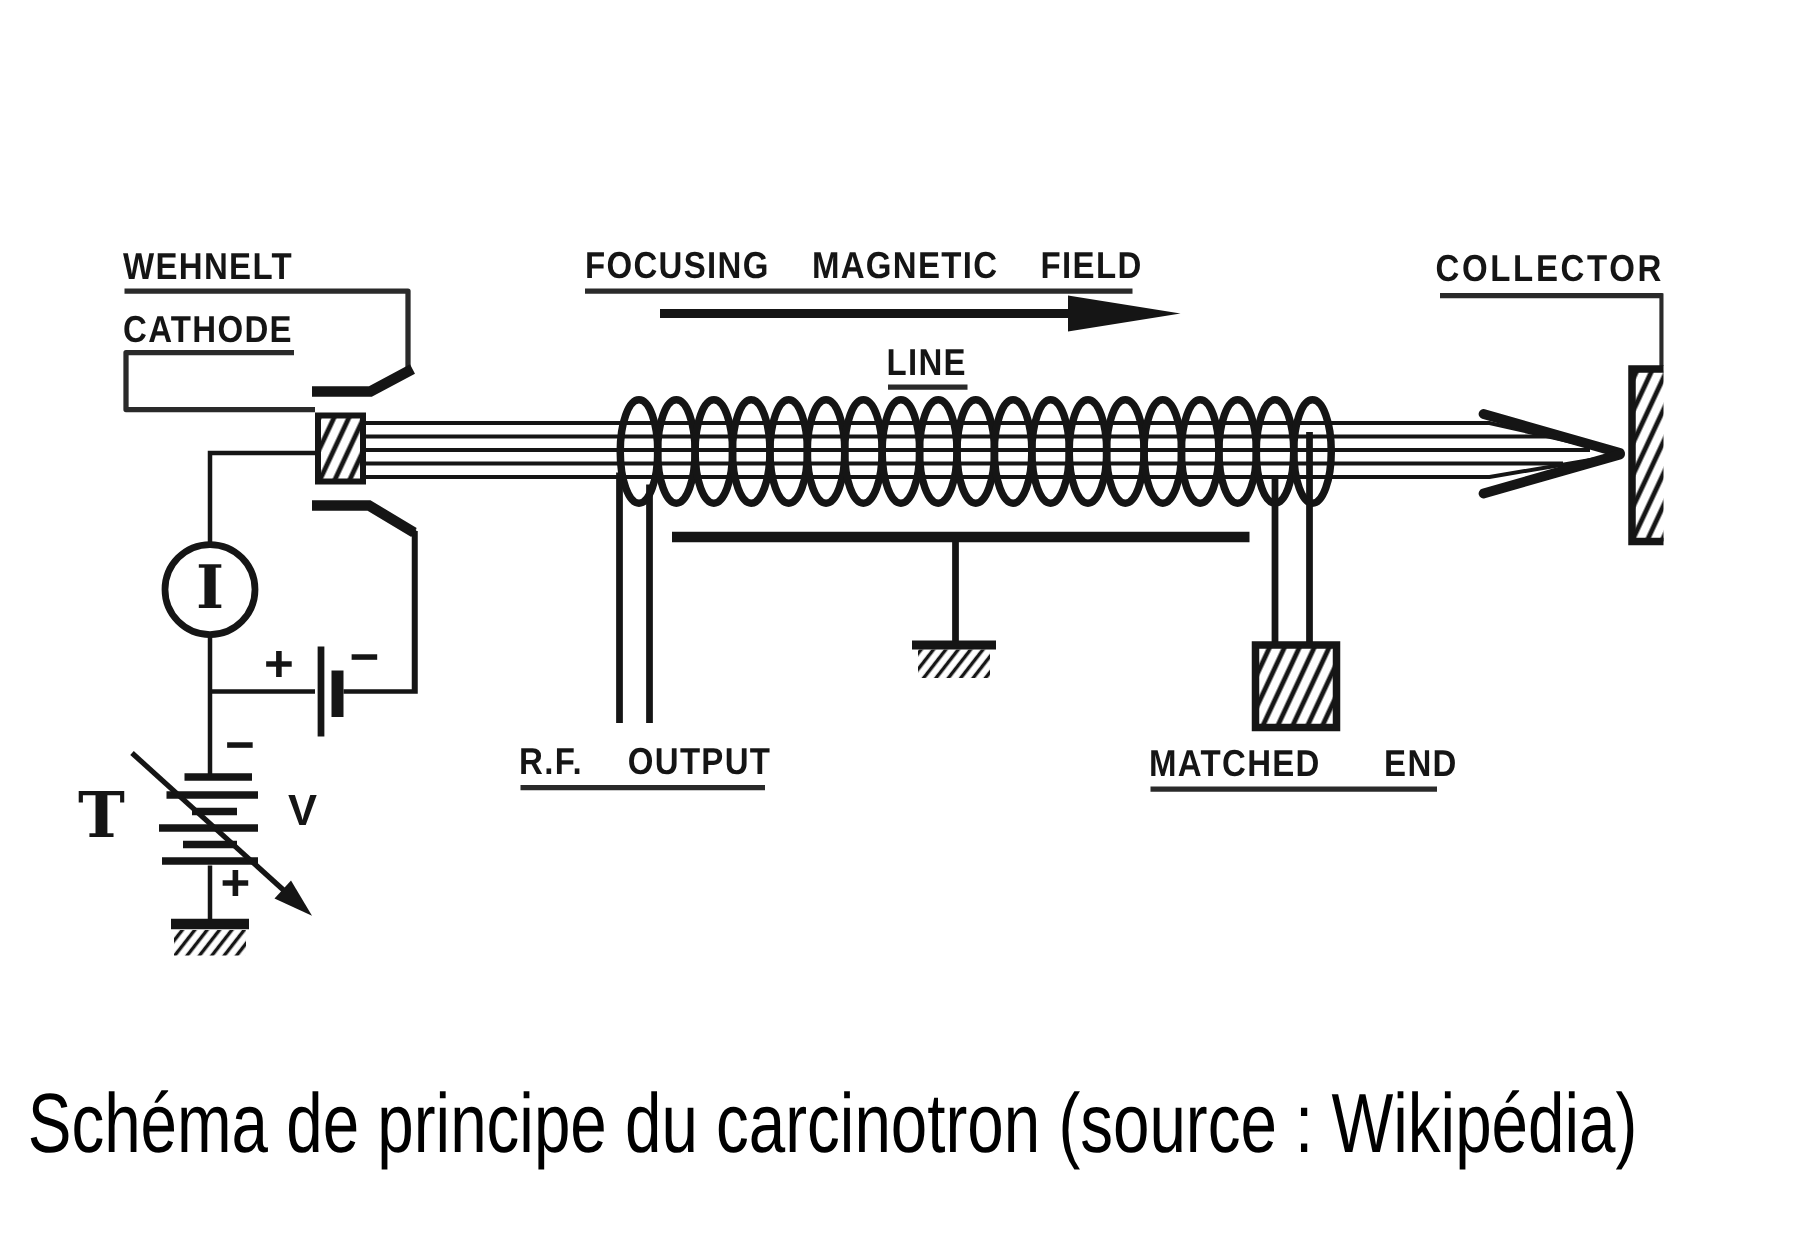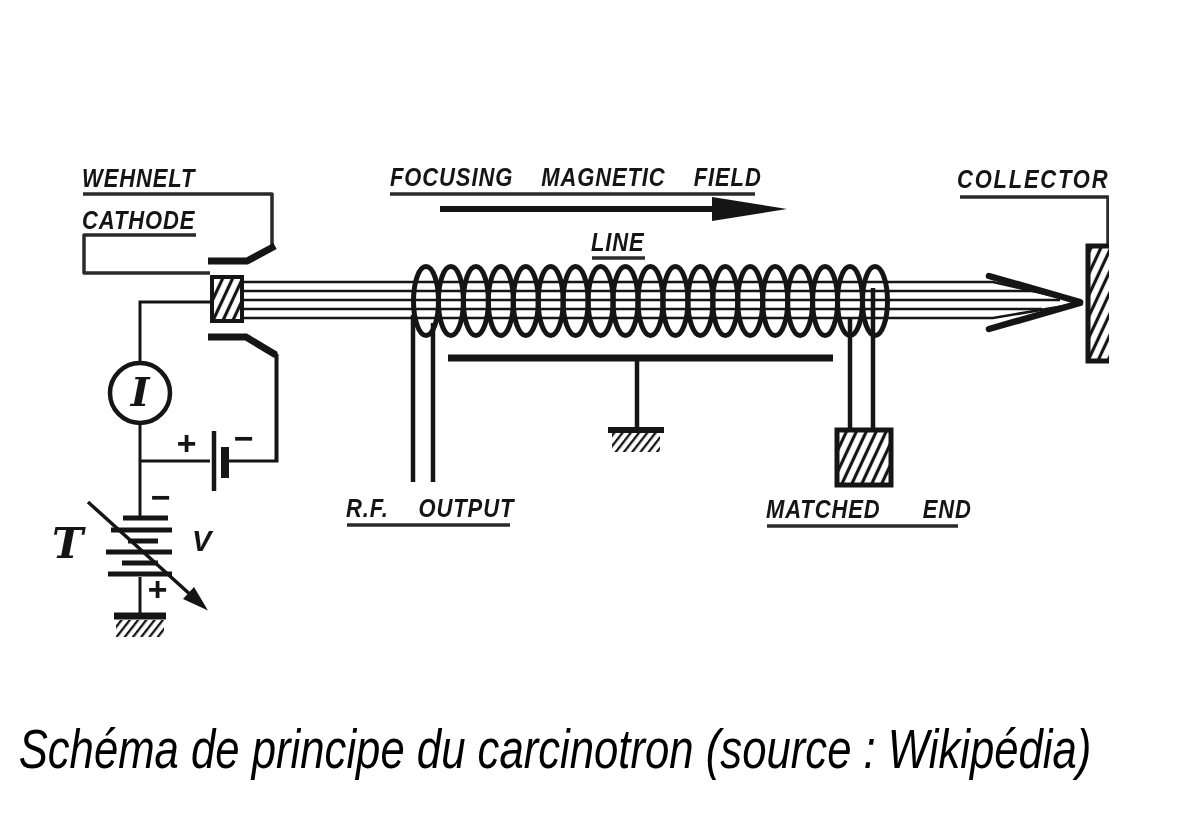--- a/index.html
+++ b/index.html
@@ -1,17 +1,17 @@
 <!DOCTYPE html>
 <html><head>
 <meta charset="utf-8">
 <style>
   html,body{margin:0;padding:0;background:#fff;}
   #stage{position:relative;width:1109px;height:839px;background:#ffffff;overflow:hidden;
-         font-family:"Liberation Sans",sans-serif;color:#151515;font-style:italic;}
+         font-family:"Liberation Sans",sans-serif;color:#151515;}
   #art{position:absolute;left:0;top:0;}
   .lbl{position:absolute;font-weight:bold;font-size:25px;line-height:25px;
        letter-spacing:1px;white-space:nowrap;color:#151515;
        transform:scaleX(0.88);transform-origin:left top;}
   .sign{position:absolute;font-weight:bold;font-size:34px;line-height:34px;color:#151515;
         font-family:"Liberation Sans",sans-serif;}
   .serifG{position:absolute;font-family:"DejaVu Serif",serif;font-weight:600;color:#151515;}
   #caption{position:absolute;left:50%;top:716px;font-size:56px;line-height:66px;
            white-space:nowrap;color:#000;transform:translateX(-50%) scaleX(0.78);
            transform-origin:center top;font-family:"Liberation Sans",sans-serif;}

